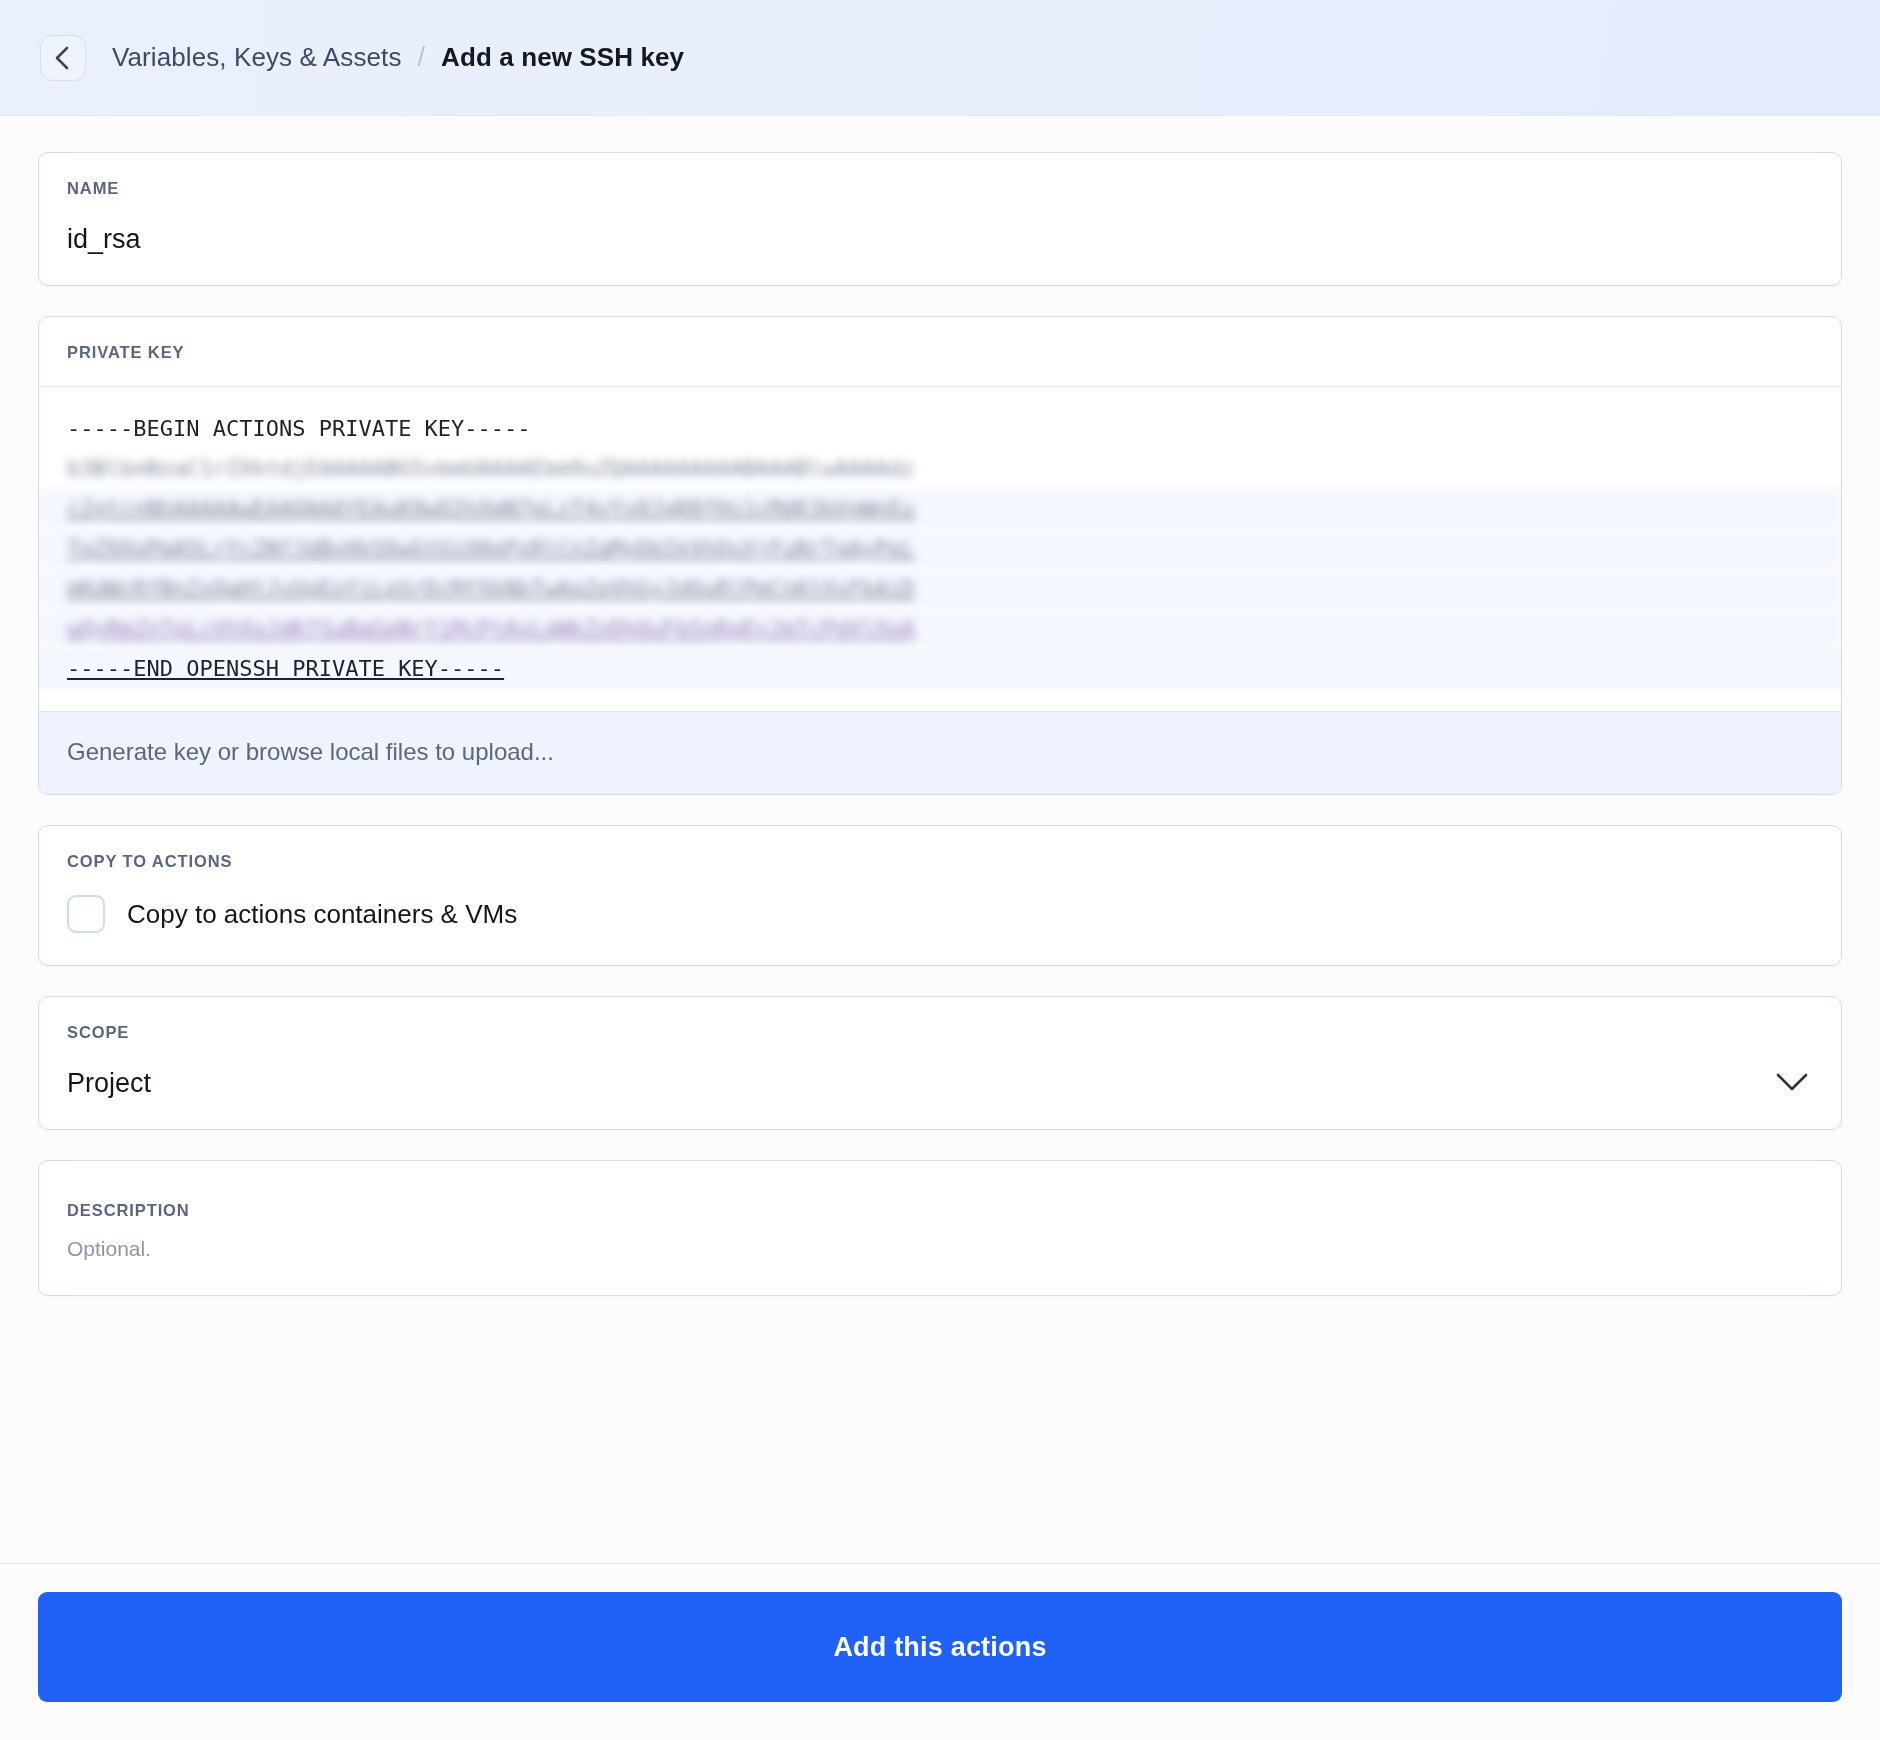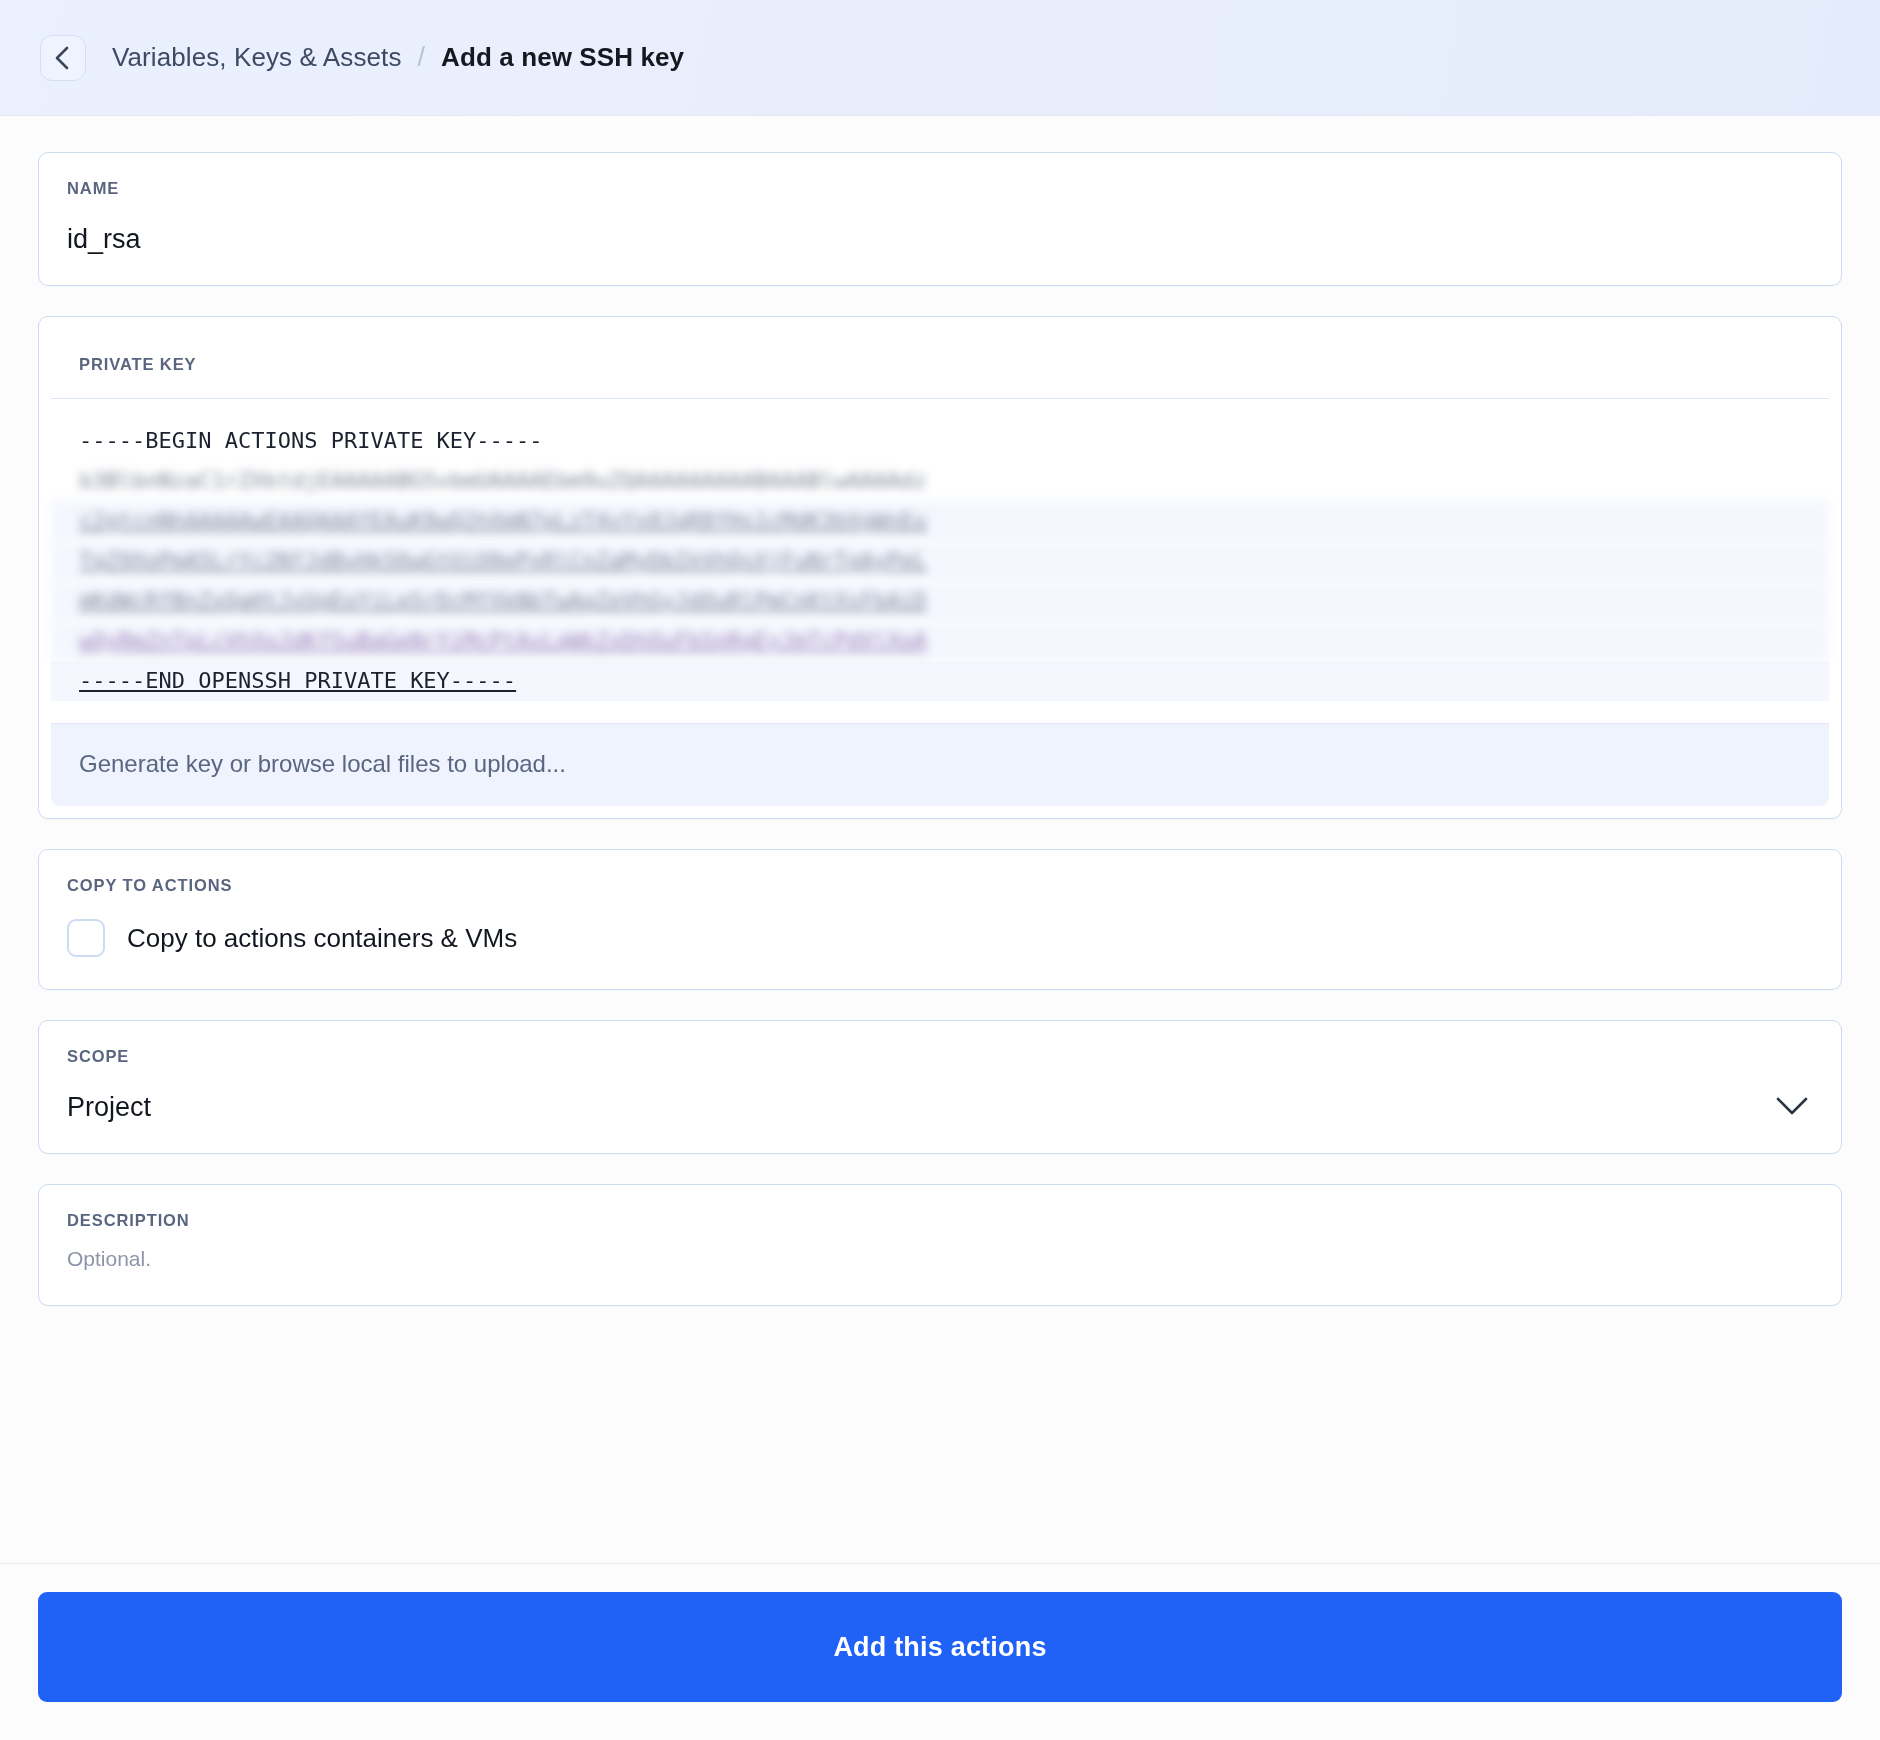--- a/index.html
+++ b/index.html
@@ -95,21 +95,21 @@
 
   
   .card-name { padding: 26px 22px 30px 28px; }
   .name-value {
     margin-top: 26px;
     font-size: 27px;
     color: #11161f;
   }
 
   
-  .card-key { padding: 12px; overflow: hidden; }
+  .card-key { padding: 0; overflow: hidden; }
   .key-head { padding: 26px 28px 24px 28px; }
   .key-divider { height: 1px; background: #dce6f7; }
 
   .key-body {
     padding: 22px 0 22px 0;
     background: #ffffff;
   }
   .key-line {
     font-family: "DejaVu Sans Mono", monospace;
     font-size: 22px;
@@ -163,21 +163,21 @@
     flex: 0 0 auto;
     cursor: pointer;
   }
   .check-label {
     margin-left: 22px;
     font-size: 26px;
     color: #11161f;
   }
 
   
-  .card-desc { padding: 26px 28px 34px 28px; }
+  .card-desc { padding: 40px 28px 34px 28px; }
   .desc-placeholder {
     margin-top: 17px;
     font-size: 21px;
     color: #8d96a8;
   }
 
   
   .footer {
     flex: 0 0 auto;
     border-top: 1px solid #e6eaf1;

